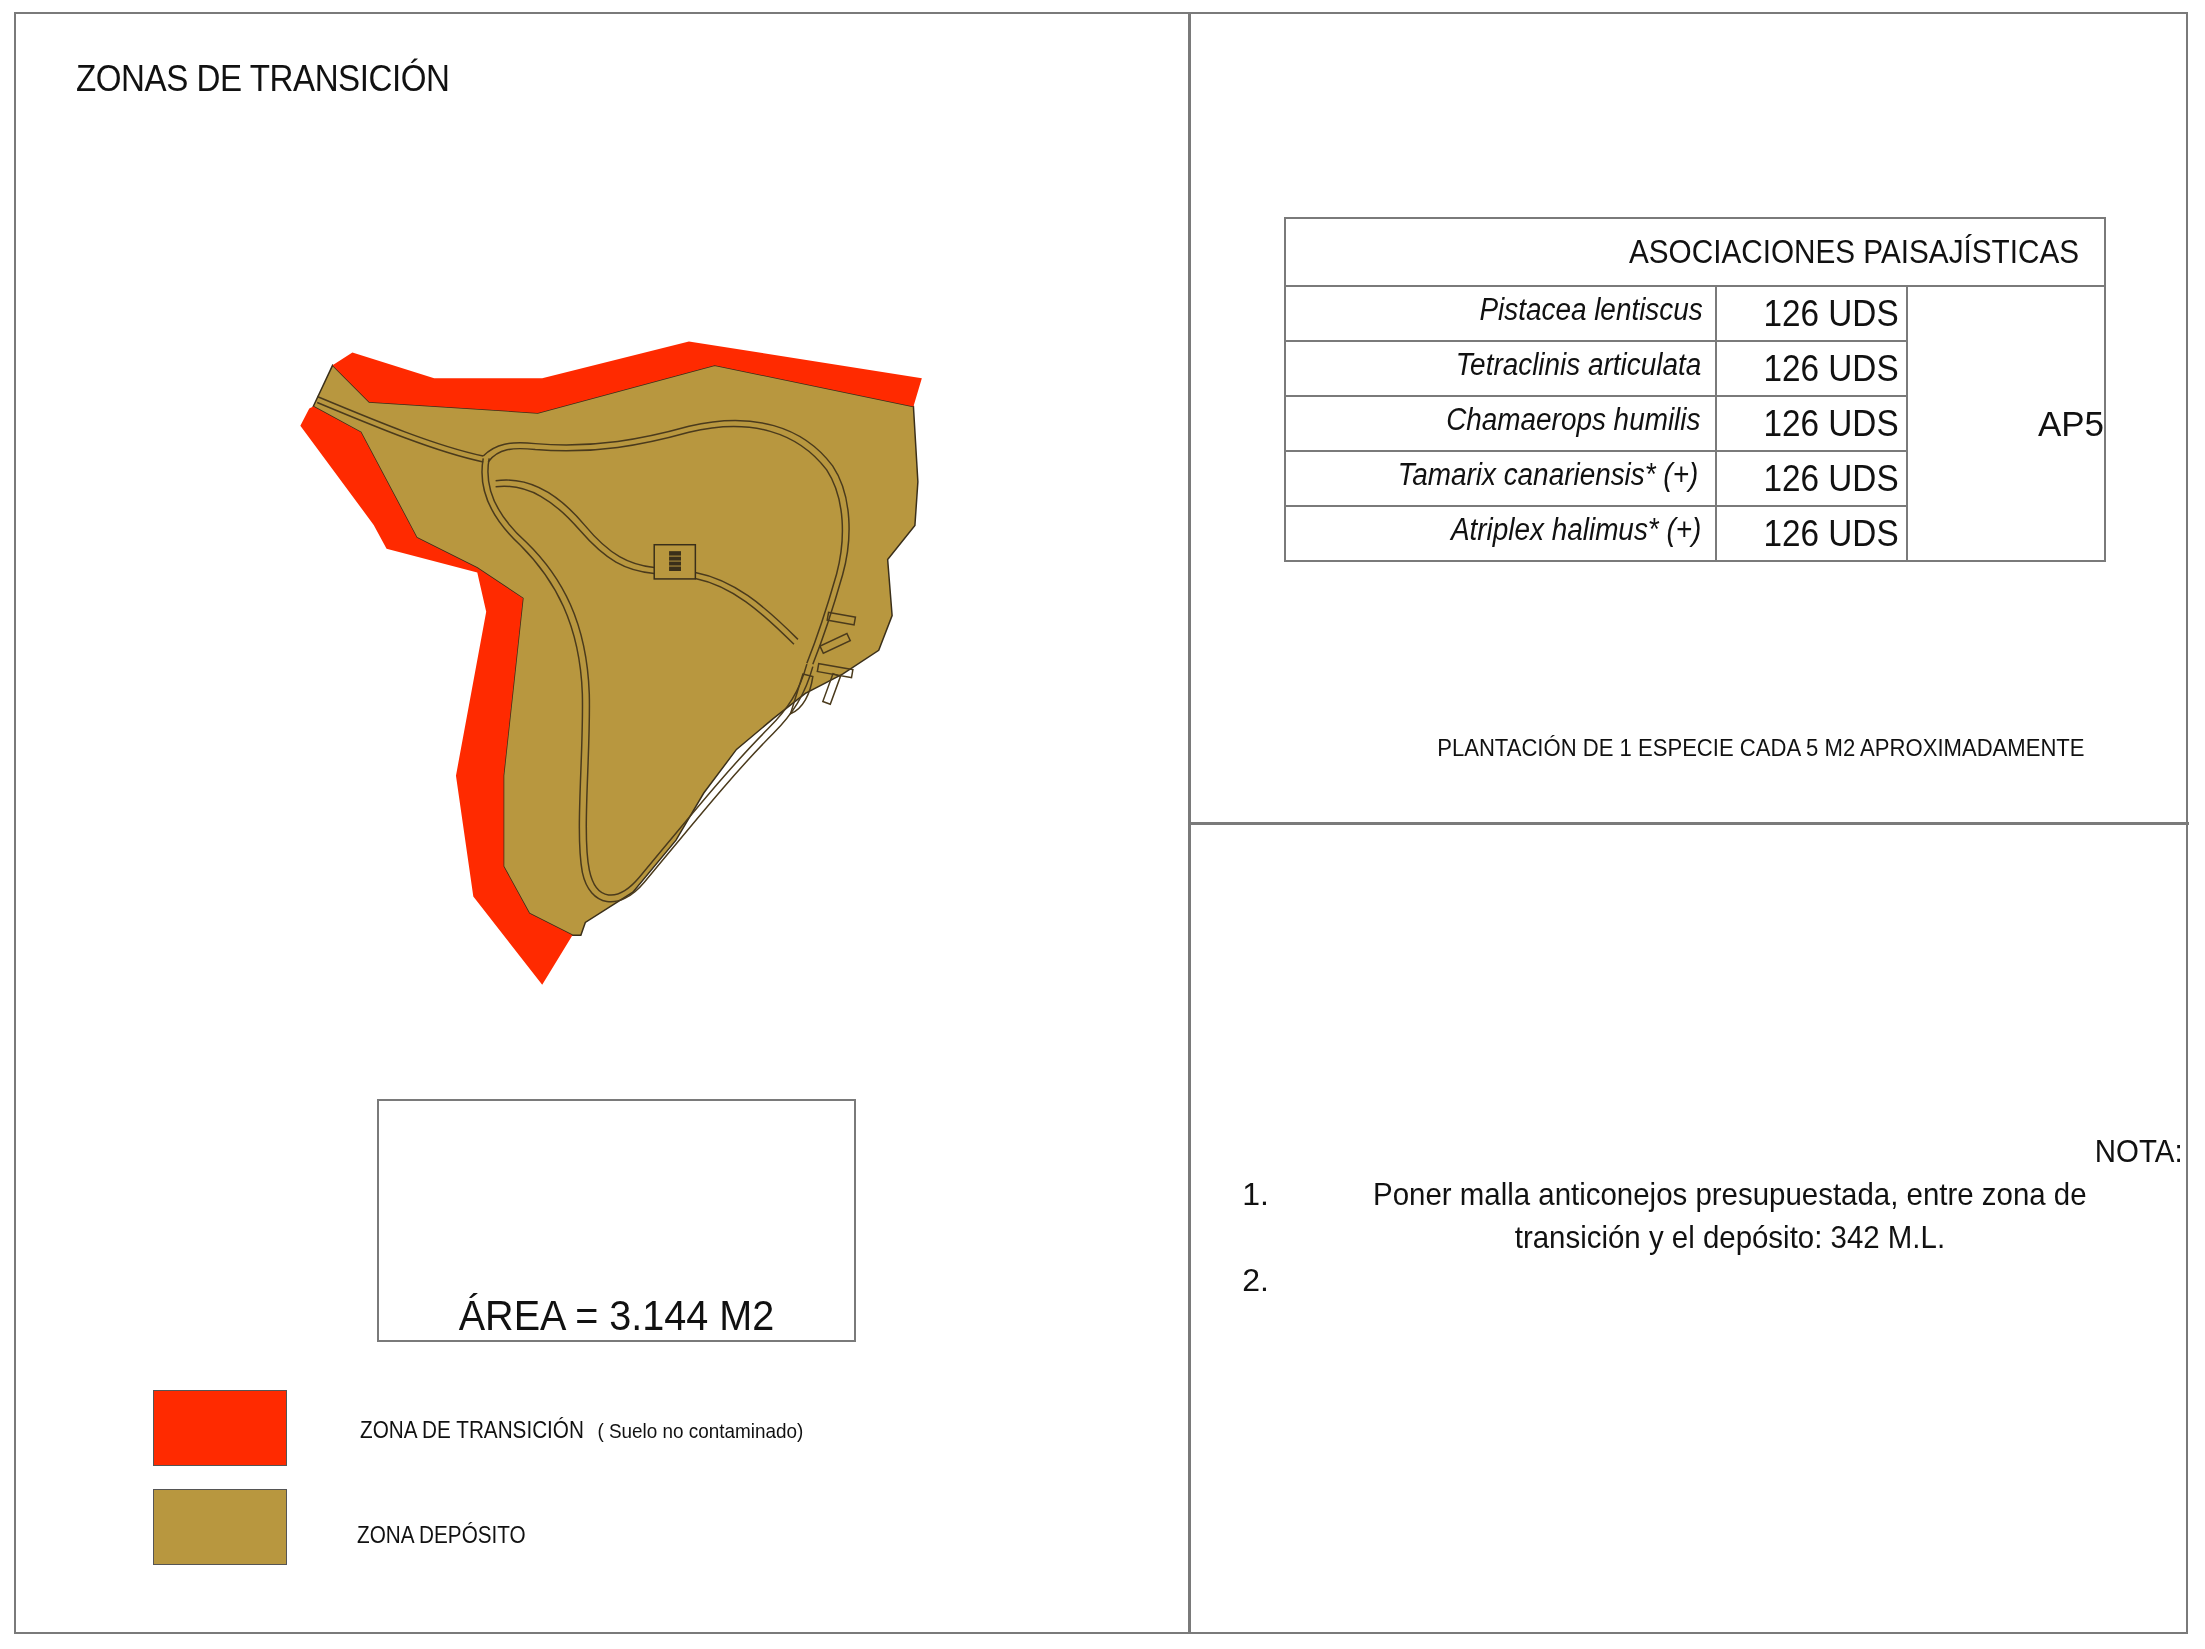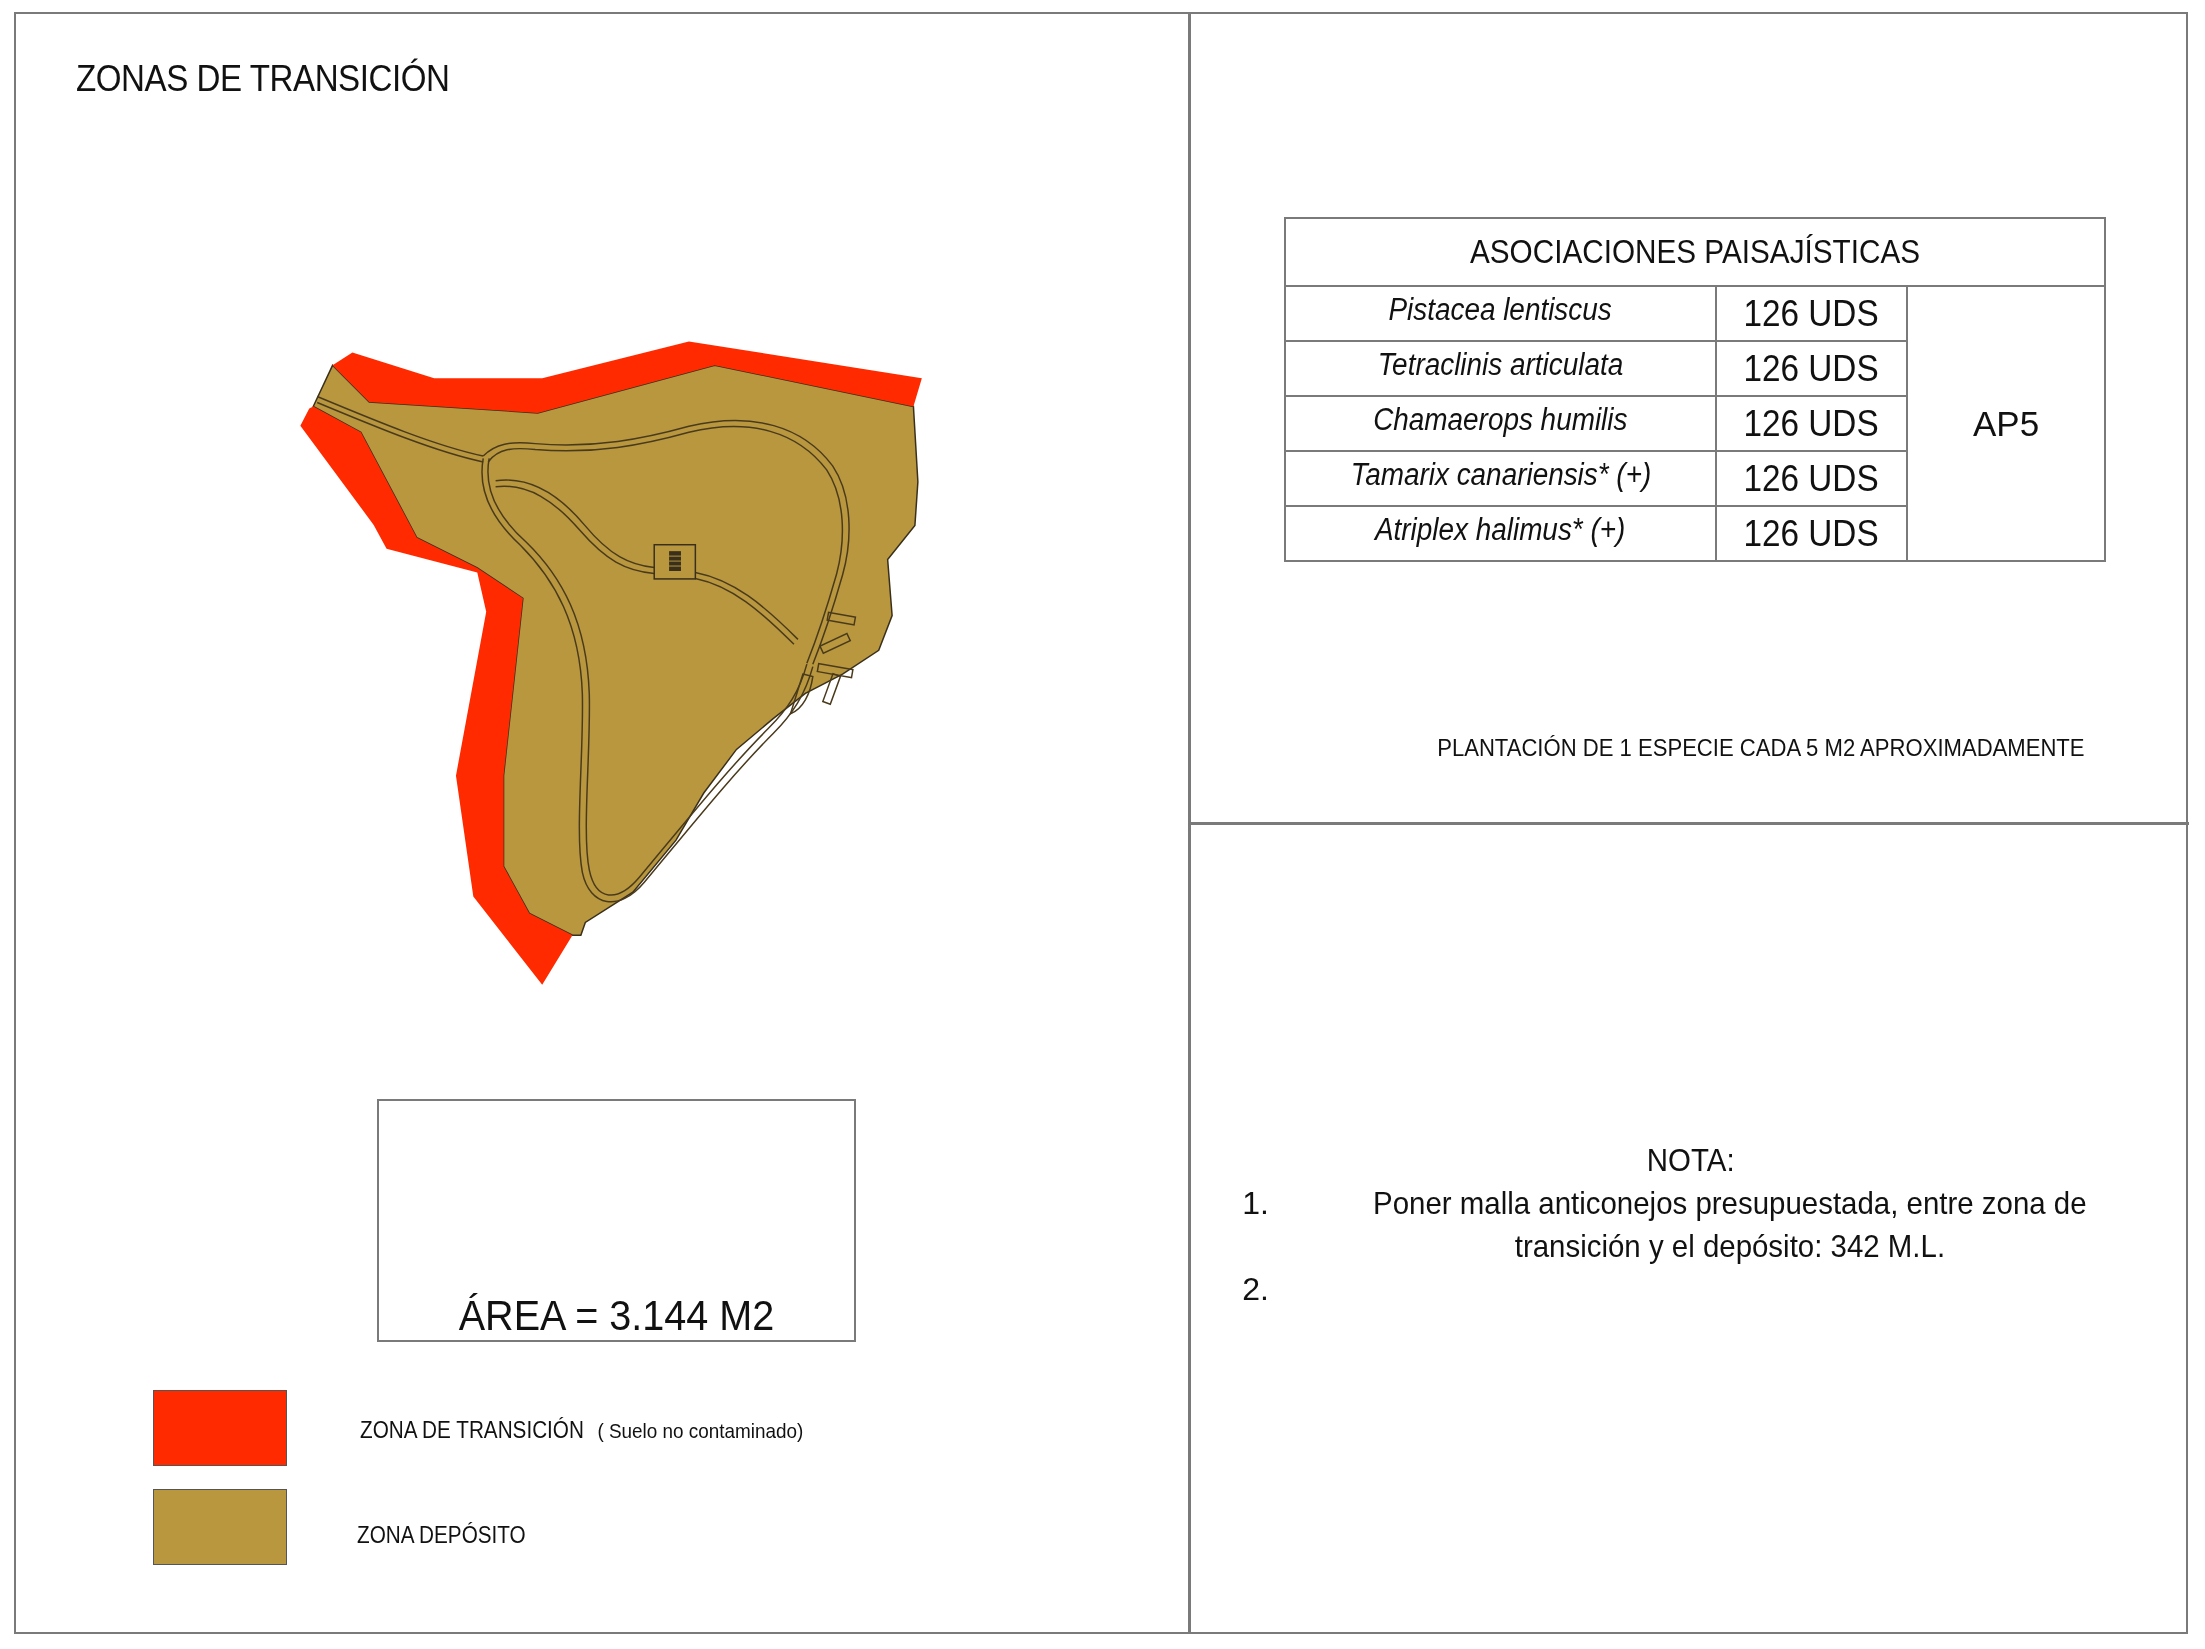--- a/index.html
+++ b/index.html
@@ -27,35 +27,35 @@
   .swatch.tan { top: 1489px; }
   .legend-label { font-size: 23px; white-space: nowrap; transform: scaleX(0.9);
                   transform-origin: left center; }
   .legend-label .sub { font-size: 21px; margin-left: 15px; }
   .lbl-red { left: 360px; top: 1417px; }
   .lbl-tan { left: 357px; top: 1522px; }
 
   
   .assoc { left: 1284px; top: 217px; width: 821px; height: 331px; }
   .assoc table { border-collapse: collapse; width: 100%; height: 100%; table-layout: fixed; }
-  .assoc td, .assoc th { border: 2px solid #7a7a7a; padding: 0; text-align: center; }
+  .assoc td, .assoc th { border: 2px solid #7a7a7a; padding: 0; text-align: right; }
   .assoc th { height: 66px; font-weight: normal; font-size: 33px; }
   .assoc th span { display: inline-block; transform: scaleX(0.9); }
   .assoc td { height: 53px; font-size: 37px; }
   .assoc td.sp { font-style: italic; font-size: 31px; vertical-align: top; line-height: 45px; margin-left: 28px; }
   .assoc td.sp span { display: inline-block; transform: scaleX(0.9); }
   .assoc td.qty span { display: inline-block; transform: scaleX(0.9); }
   .assoc td.grp { font-size: 35px; }
 
   .plant { left: 1265px; top: 734px; width: 991px; text-align: center;
            font-size: 24px; white-space: nowrap; }
   .plant span { display: inline-block; transform: scaleX(0.92); }
 
   .nota { left: 1195px; top: 1130px; width: 991px; font-size: 32px; line-height: 43px; }
-  .nota .head { text-align: center; margin-top: 9px; }
+  .nota .head { text-align: right; }
   .nota .item { display: flex; }
   .nota .num { width: 74px; text-align: right; padding-right: 35px; box-sizing: content-box; }
   .nota .txt { flex: 1; text-align: center; padding-right: 30px; }
   .nota span.c { display: inline-block; transform: scaleX(0.92); }
 </style>
 </head>
 <body>
 
 <div class="abs frame"></div>
 <div class="abs vdiv"></div>

